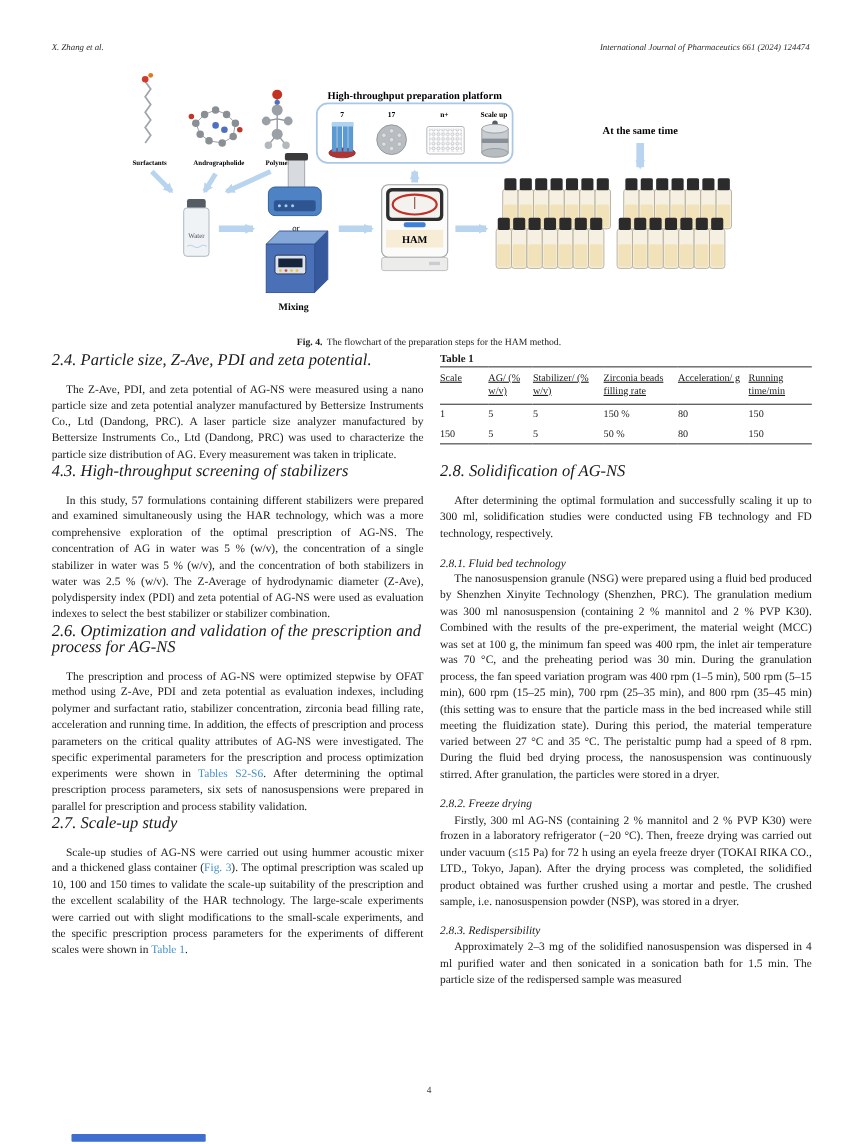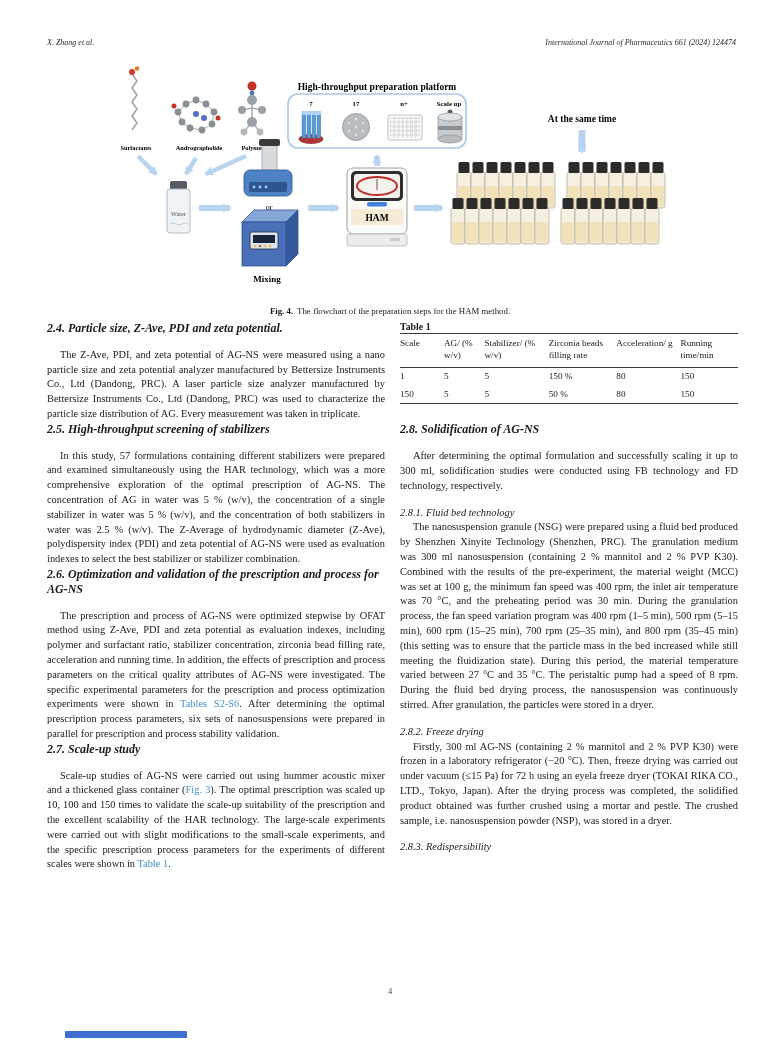--- a/index.html
+++ b/index.html
@@ -17,39 +17,39 @@
     position:absolute; top:306px; left:0; width:780px; text-align:center;
     font-size:8.8px; color:#1a1a1a;
   }
   .figcaption .cap-label { font-weight:bold; }
   .figcaption .cap-text { margin-left:4px; }
 
   .columns { position:absolute; top:321px; left:47px; width:691px; display:flex; gap:15px; }
   .col { width:338px; font-size:10.4px; line-height:14.8px; text-align:justify; }
 
   h2.sec {
-    font-size:12px; line-height:14.8px; font-style:italic; font-weight:bold;
+    font-size:15px; line-height:14.8px; font-style:italic; font-weight:normal;
     margin:0 0 12px 0; text-align:left;
   }
   .gap-top { margin-top:20px; }
   h3.subsec {
     font-size:10.4px; line-height:14.8px; font-style:italic; font-weight:normal;
     margin:12px 0 0 0; text-align:left;
   }
   p.body { margin:0; text-indent:13px; }
   .link { color:#4191c9; cursor:pointer; }
 
   .tbl-label { font-size:9.9px; font-weight:bold; margin:0; line-height:12px; text-align:left; }
   .tbl-caption { font-size:9.3px; line-height:12px; margin:3px 0 7px 0; text-align:left; color:#222; }
   table.t1 {
     width:100%; border-collapse:collapse; font-size:9.2px; line-height:11.6px;
     border-top:1px solid #3c3c3c; border-bottom:1px solid #3c3c3c; text-align:left;
   }
   table.t1 thead tr { border-bottom:1px solid #3c3c3c; }
-  table.t1 th { font-weight:normal; vertical-align:top; padding:4px 3px 6px 0; }
+  table.t1 th { font-weight:normal; vertical-align:top; padding:4px 3px 6px 0;text-decoration:underline; }
   table.t1 td { vertical-align:top; padding:3px 3px 3px 0; }
 
   .page-number {
     position:absolute; top:986px; left:0; width:780px; text-align:center;
     font-size:8.5px; color:#444;
   }
   .loading-bar {
     position:absolute; left:65px; bottom:2px; width:122px; height:7px;
     background:#3e6ed0; border-radius:1px;
   }
@@ -255,21 +255,21 @@
   <div class="figcaption">
     <span class="cap-label">Fig. 4.</span><span class="cap-text">The flowchart of the preparation steps for the HAM method.</span>
   </div>
 
   <div class="columns">
 
     <div class="col">
       <h2 class="sec">2.4. Particle size, Z-Ave, PDI and zeta potential.</h2>
       <p class="body">The Z-Ave, PDI, and zeta potential of AG-NS were measured using a nano particle size and zeta potential analyzer manufactured by Bettersize Instruments Co., Ltd (Dandong, PRC). A laser particle size analyzer manufactured by Bettersize Instruments Co., Ltd (Dandong, PRC) was used to characterize the particle size distribution of AG. Every measurement was taken in triplicate.</p>
 
-      <h2 class="sec gap-top">2.5. High-throughput screening of stabilizers</h2>
+      <h2 class="sec gap-top">4.3. High-throughput screening of stabilizers</h2>
       <p class="body">In this study, 57 formulations containing different stabilizers were prepared and examined simultaneously using the HAR technology, which was a more comprehensive exploration of the optimal prescription of AG-NS. The concentration of AG in water was 5 % (w/v), the concentration of a single stabilizer in water was 5 % (w/v), and the concentration of both stabilizers in water was 2.5 % (w/v). The Z-Average of hydrodynamic diameter (Z-Ave), polydispersity index (PDI) and zeta potential of AG-NS were used as evaluation indexes to select the best stabilizer or stabilizer combination.</p>
 
       <h2 class="sec gap-top">2.6. Optimization and validation of the prescription and process for AG-NS</h2>
       <p class="body"><span>The prescription and process of AG-NS were optimized stepwise by OFAT method using Z-Ave, PDI and zeta potential as evaluation indexes, including polymer and surfactant ratio, stabilizer concentration, zirconia bead filling rate, acceleration and running time. In addition, the effects of prescription and process parameters on the critical quality attributes of AG-NS were investigated. The specific experimental parameters for the prescription and process optimization experiments were shown in </span><span class="link">Tables S2-S6</span><span>. After determining the optimal prescription process parameters, six sets of nanosuspensions were prepared in parallel for prescription and process stability validation.</span></p>
 
       <h2 class="sec gap-top">2.7. Scale-up study</h2>
       <p class="body"><span>Scale-up studies of AG-NS were carried out using hummer acoustic mixer and a thickened glass container (</span><span class="link">Fig. 3</span><span>). The optimal prescription was scaled up 10, 100 and 150 times to validate the scale-up suitability of the prescription and the excellent scalability of the HAR technology. The large-scale experiments were carried out with slight modifications to the small-scale experiments, and the specific prescription process parameters for the experiments of different scales were shown in </span><span class="link">Table 1</span><span>.</span></p>
     </div>
 
     <div class="col">
@@ -316,19 +316,20 @@
       <h2 class="sec gap-top" style="margin-top:18px">2.8. Solidification of AG-NS</h2>
       <p class="body">After determining the optimal formulation and successfully scaling it up to 300 ml, solidification studies were conducted using FB technology and FD technology, respectively.</p>
 
       <h3 class="subsec">2.8.1. Fluid bed technology</h3>
       <p class="body">The nanosuspension granule (NSG) were prepared using a fluid bed produced by Shenzhen Xinyite Technology (Shenzhen, PRC). The granulation medium was 300 ml nanosuspension (containing 2 % mannitol and 2 % PVP K30). Combined with the results of the pre-experiment, the material weight (MCC) was set at 100 g, the minimum fan speed was 400 rpm, the inlet air temperature was 70 °C, and the preheating period was 30 min. During the granulation process, the fan speed variation program was 400 rpm (1–5 min), 500 rpm (5–15 min), 600 rpm (15–25 min), 700 rpm (25–35 min), and 800 rpm (35–45 min) (this setting was to ensure that the particle mass in the bed increased while still meeting the fluidization state). During this period, the material temperature varied between 27 °C and 35 °C. The peristaltic pump had a speed of 8 rpm. During the fluid bed drying process, the nanosuspension was continuously stirred. After granulation, the particles were stored in a dryer.</p>
 
       <h3 class="subsec">2.8.2. Freeze drying</h3>
       <p class="body">Firstly, 300 ml AG-NS (containing 2 % mannitol and 2 % PVP K30) were frozen in a laboratory refrigerator (−20 °C). Then, freeze drying was carried out under vacuum (≤15 Pa) for 72 h using an eyela freeze dryer (TOKAI RIKA CO., LTD., Tokyo, Japan). After the drying process was completed, the solidified product obtained was further crushed using a mortar and pestle. The crushed sample, i.e. nanosuspension powder (NSP), was stored in a dryer.</p>
 
       <h3 class="subsec">2.8.3. Redispersibility</h3>
+      <p class="body">Approximately 2–3 mg of the solidified nanosuspension was dispersed in 4 ml purified water and then sonicated in a sonication bath for 1.5 min. The particle size of the redispersed sample was measured</p>
     </div>
   </div>
 
   <div class="page-number">4</div>
 
   <div class="loading-bar"></div>
 </div>
 
 </body></html>

